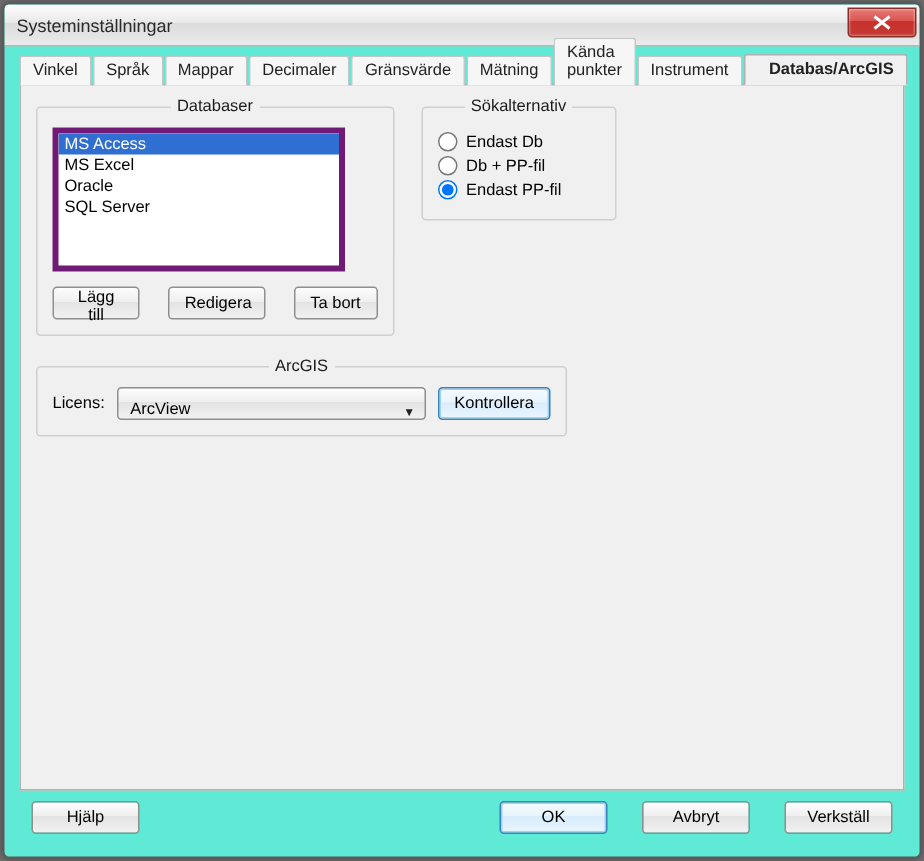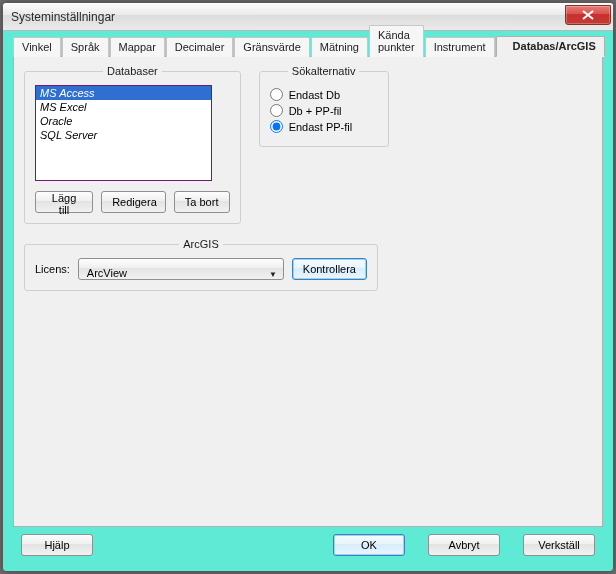--- a/index.html
+++ b/index.html
@@ -79,30 +79,29 @@
   fieldset {
     border: 1px solid #cfcfcf;
     border-radius: 3px;
     padding: 8px 10px 10px 10px;
     margin: 0;
   }
   legend { padding: 0 4px; color: #1a1a1a; font-size: 11px; text-align: center; }
   .row1 { display: flex; gap: 18px; align-items: flex-start; }
   .db-fieldset { width: 210px; }
   .listbox {
-    width: 177px; height: 96px;
+    width: 195px; height: 96px;
     background: #fff;
-    border: 1px solid #701a75;
+    border: 4px solid #701a75;
     overflow: auto;
     padding:0;
-    font-style:italic;
   }
   .listitem { padding: 1px 4px; cursor: default; }
   .listitem.selected { background: #2f6fd1; color: #fff; }
-  .db-buttons { display: flex; gap: 8px; margin-top: 10px; }
+  .db-buttons { display: flex; gap: 19px; margin-top: 10px; }
   .btn {
     min-width: 56px; height: 22px;
     padding: 0 10px;
     background: linear-gradient(#fdfdfd,#efefef 45%,#e3e3e3 46%,#f1f1f1);
     border: 1px solid #8e8f8f;
     border-radius: 3px;
     font-family: inherit; font-size: 11px; color: #000;
     cursor: default;
   }
   .btn.default {

